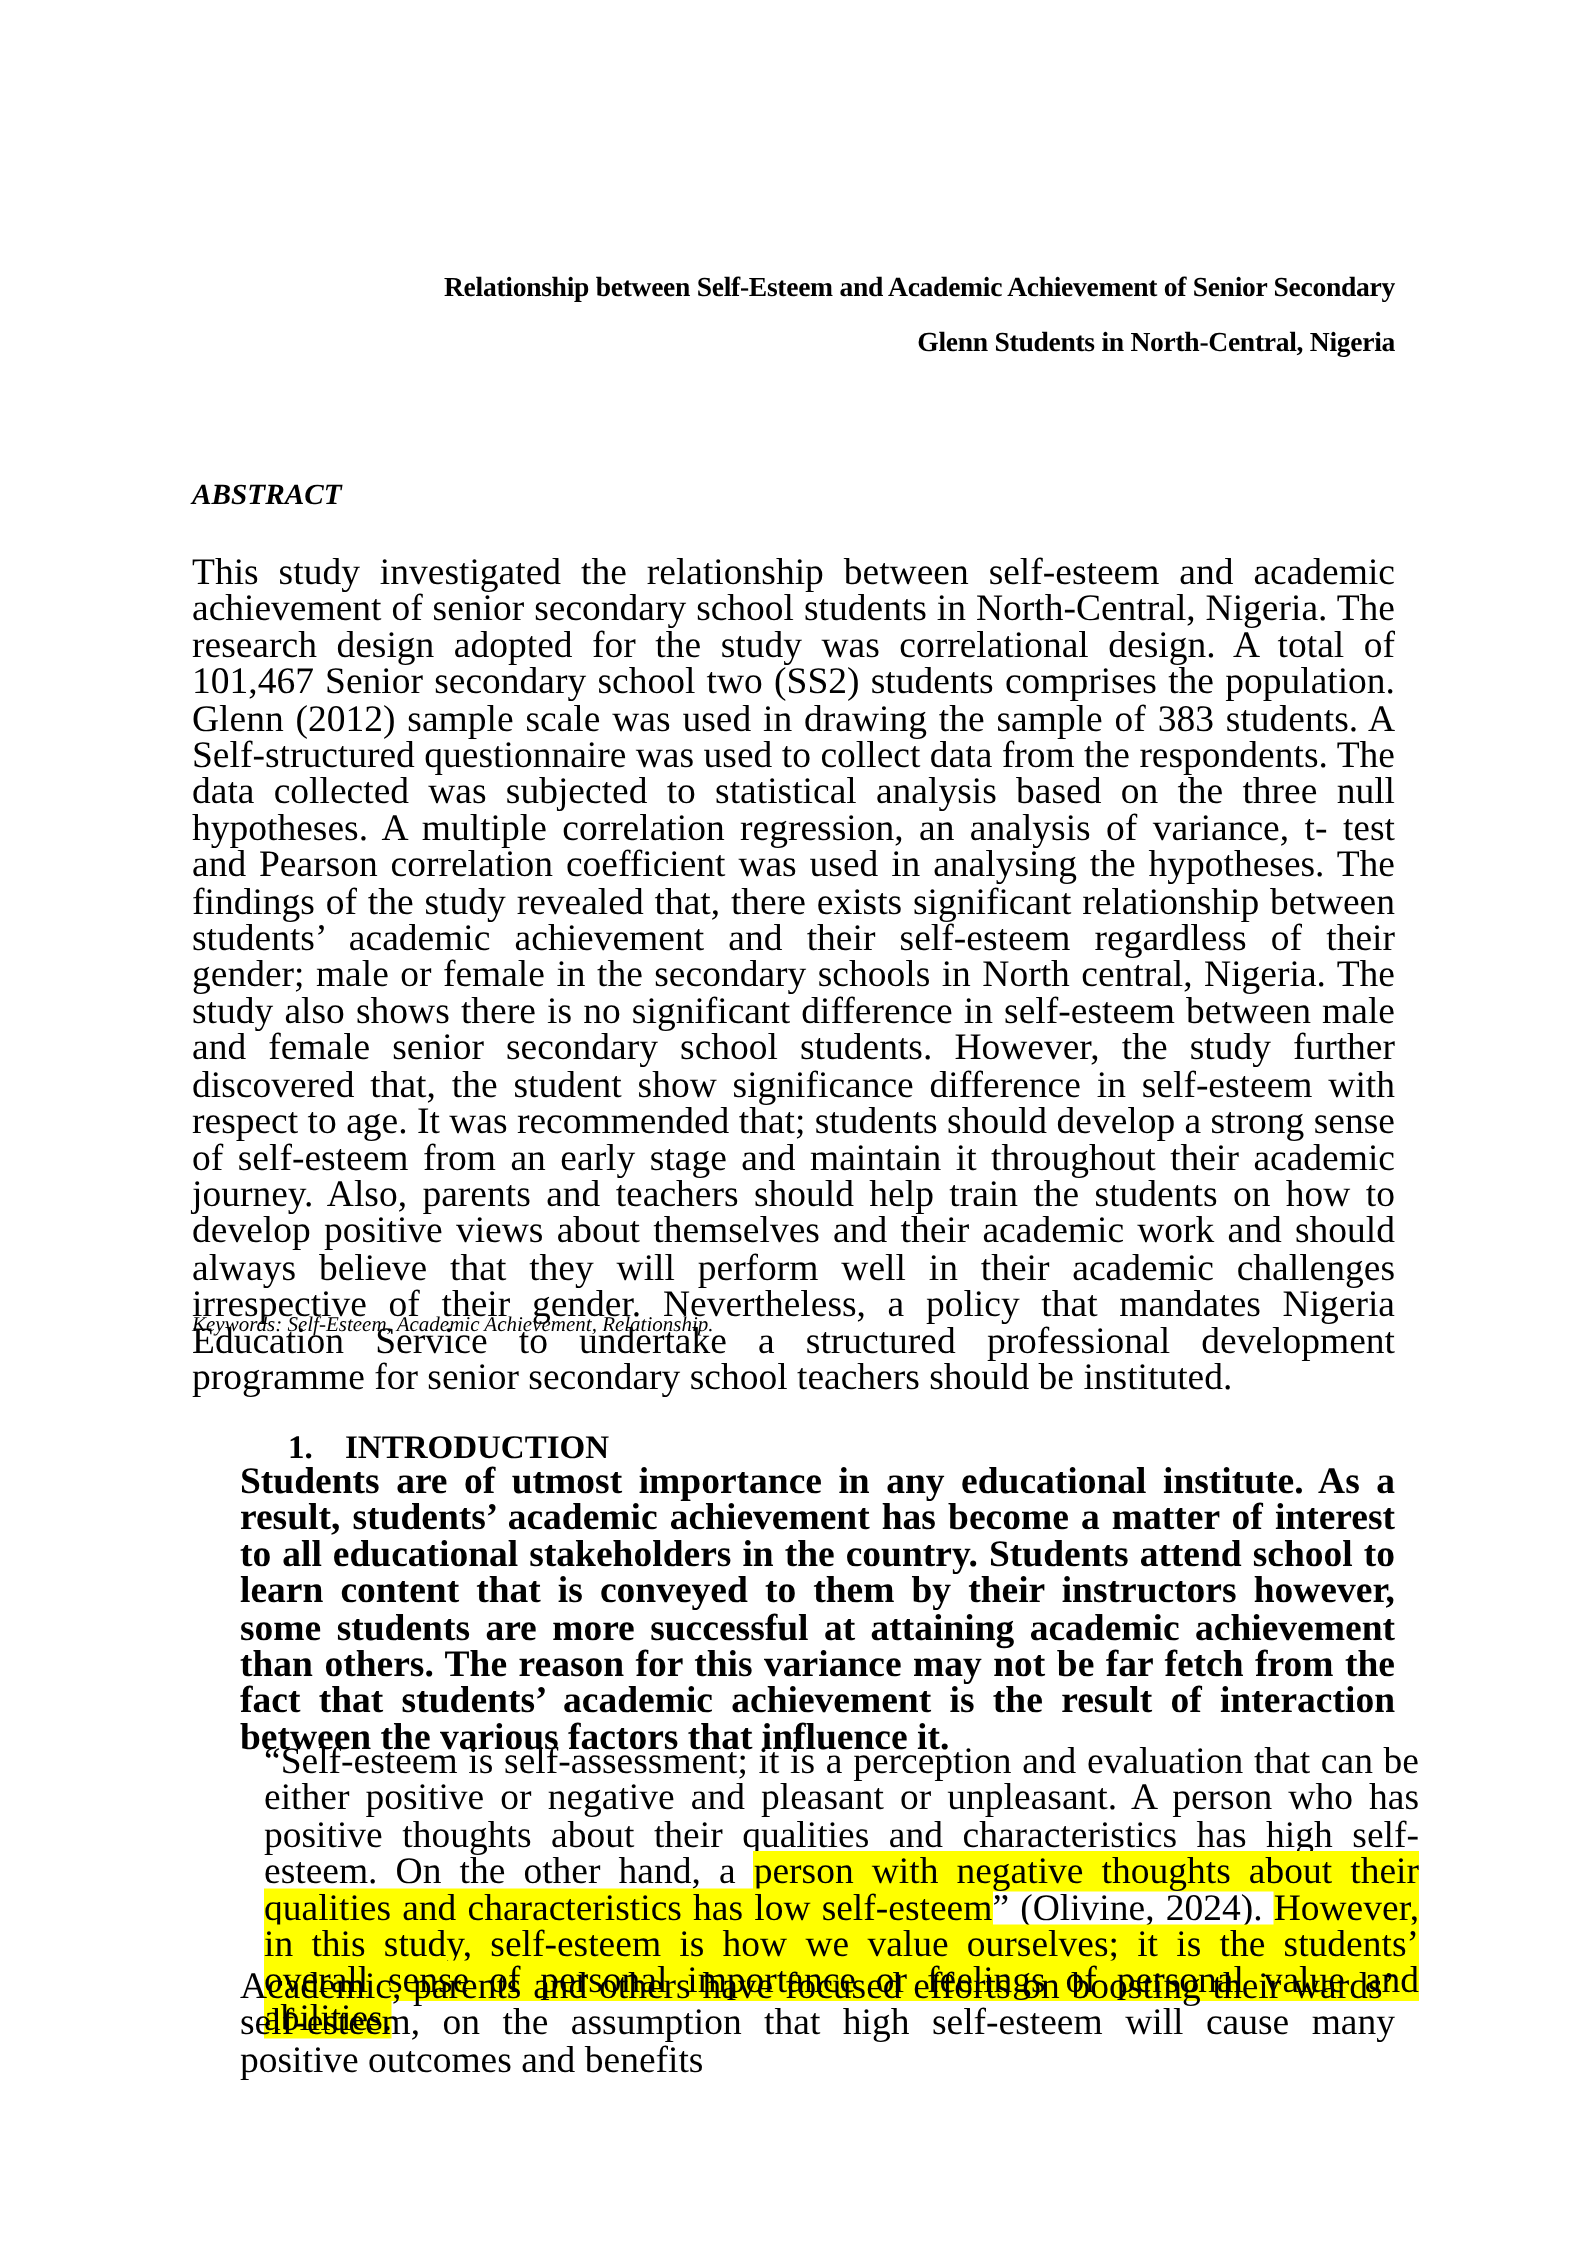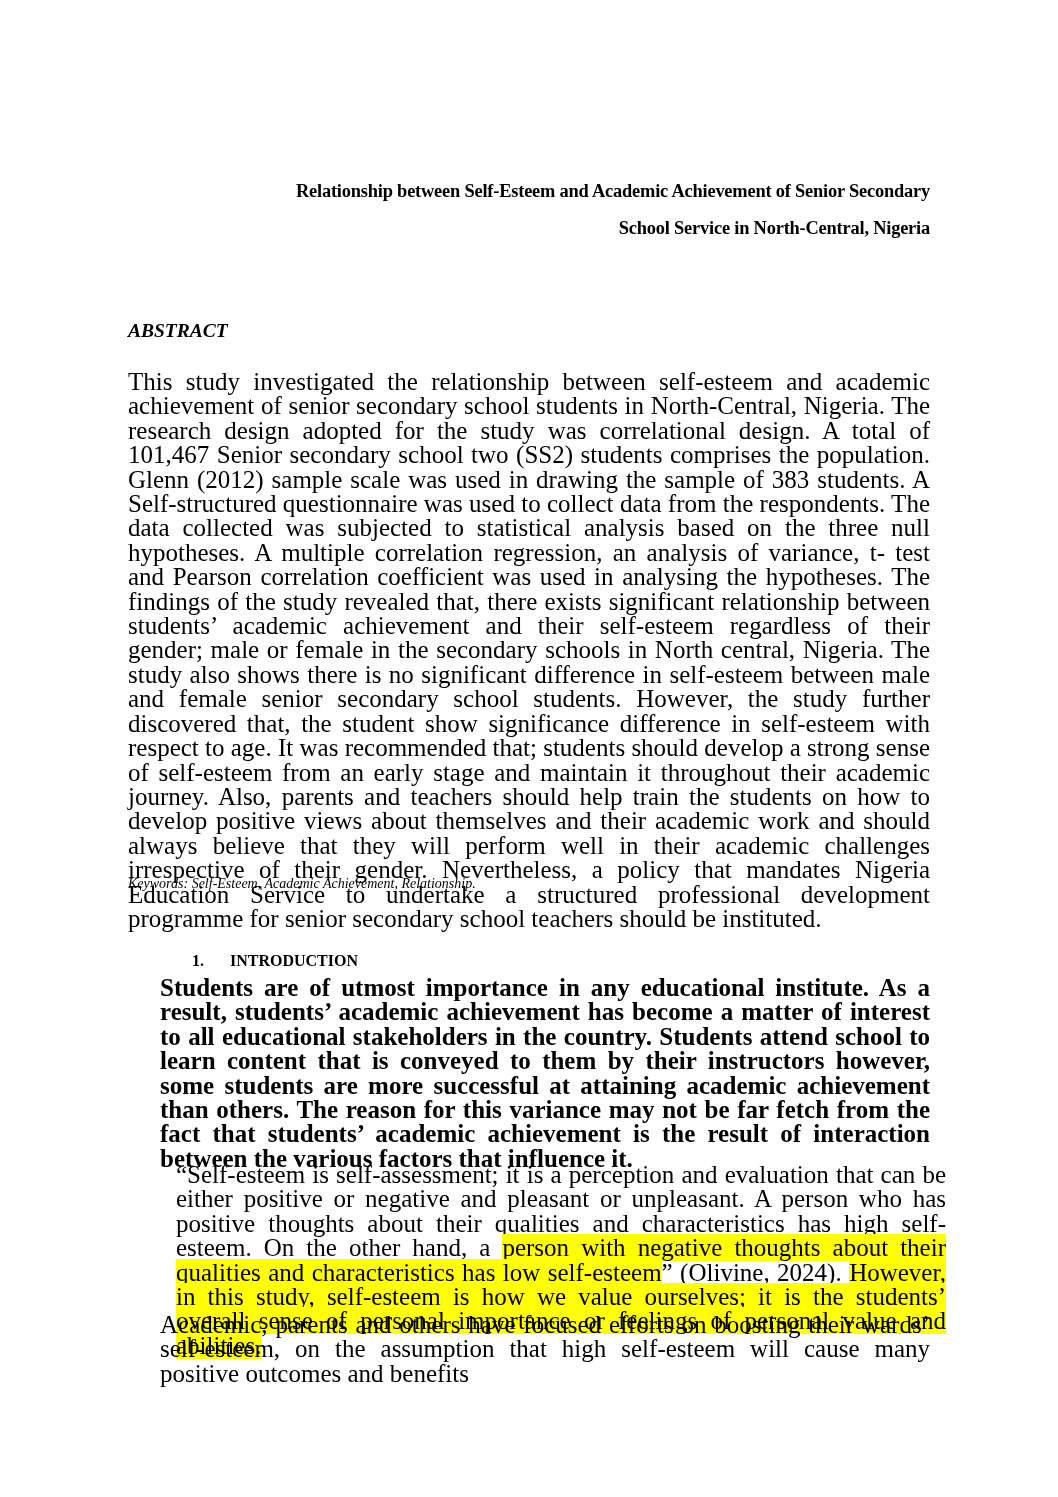--- a/index.html
+++ b/index.html
@@ -20,34 +20,34 @@
       font-weight: bold; font-size: 19.5px; font-style: italic;
     }
     .para {
       position: absolute; font-size: 25px; line-height: 24.4px;
       text-align: justify; text-align-last: left;
     }
     #abstract-body { left: 128px; top: 370px; width: 802px; }
     #keywords { position: absolute; left: 128px; top: 876px; font-style: italic; font-size: 14px; }
     .intro-head {
       position: absolute; left: 192px; top: 952px;
-      font-weight: bold; font-size: 16px;
+      font-weight: bold; font-size: 22px;
     }
     .intro-head .num { display: inline-block; width: 38px; }
     #intro-p1 { left: 160px; top: 976px; width: 770px; font-weight: bold; }
     #intro-p2 { left: 176px; top: 1163px; width: 770px; }
     #intro-p3 { left: 160px; top: 1313px; width: 770px; }
     .hl { background: #ffff00; }
   </style>
 </head>
 <body>
 
 <div>
   <div id="title1" class="title-line">Relationship between Self-Esteem and Academic Achievement of Senior Secondary</div>
-  <div id="title2" class="title-line">School Service in North-Central, Nigeria</div>
+  <div id="title2" class="title-line">Glenn Students in North-Central, Nigeria</div>
 
   <div class="abstract-head">ABSTRACT</div>
   <div id="abstract-body" class="para">This study investigated the relationship between self-esteem and academic achievement of senior secondary school students in North-Central, Nigeria. The research design adopted for the study was correlational design. A total of 101,467 Senior secondary school two (SS2) students comprises the population. Glenn (2012) sample scale was used in drawing the sample of 383 students. A Self-structured questionnaire was used to collect data from the respondents. The data collected was subjected to statistical analysis based on the three null hypotheses. A multiple correlation regression, an analysis of variance, t- test and Pearson correlation coefficient was used in analysing the hypotheses. The findings of the study revealed that, there exists significant relationship between students’ academic achievement and their self-esteem regardless of their gender; male or female in the secondary schools in North central, Nigeria. The study also shows there is no significant difference in self-esteem between male and female senior secondary school students. However, the study further discovered that, the student show significance difference in self-esteem with respect to age. It was recommended that; students should develop a strong sense of self-esteem from an early stage and maintain it throughout their academic journey. Also, parents and teachers should help train the students on how to develop positive views about themselves and their academic work and should always believe that they will perform well in their academic challenges irrespective of their gender. Nevertheless, a policy that mandates Nigeria Education Service to undertake a structured professional development programme for senior secondary school teachers should be instituted.</div>
   <div id="keywords">Keywords: Self-Esteem, Academic Achievement, Relationship.</div>
 
   <div class="intro-head">
     <span class="num">1.</span><span>INTRODUCTION</span>
   </div>
   <div id="intro-p1" class="para">Students are of utmost importance in any educational institute. As a result, students’ academic achievement has become a matter of interest to all educational stakeholders in the country. Students attend school to learn content that is conveyed to them by their instructors however, some students are more successful at attaining academic achievement than others. The reason for this variance may not be far fetch from the fact that students’ academic achievement is the result of interaction between the various factors that influence it.</div>
   <div id="intro-p2" class="para"><span>“Self-esteem is self-assessment; it is a perception and evaluation that can be either positive or negative and pleasant or unpleasant. A person who has positive thoughts about their qualities and characteristics has high self-esteem. On the other hand, a </span><span class="hl" style="background: rgb(255, 255, 0);">person with negative thoughts about their qualities and characteristics has low self-esteem</span><span>” (Olivine, 2024). </span><span class="hl" style="background: rgb(255, 255, 0);">However, in this study, self-esteem is how we value ourselves; it is the students’ overall sense of personal importance or feelings of personal value and abilities.</span></div>

